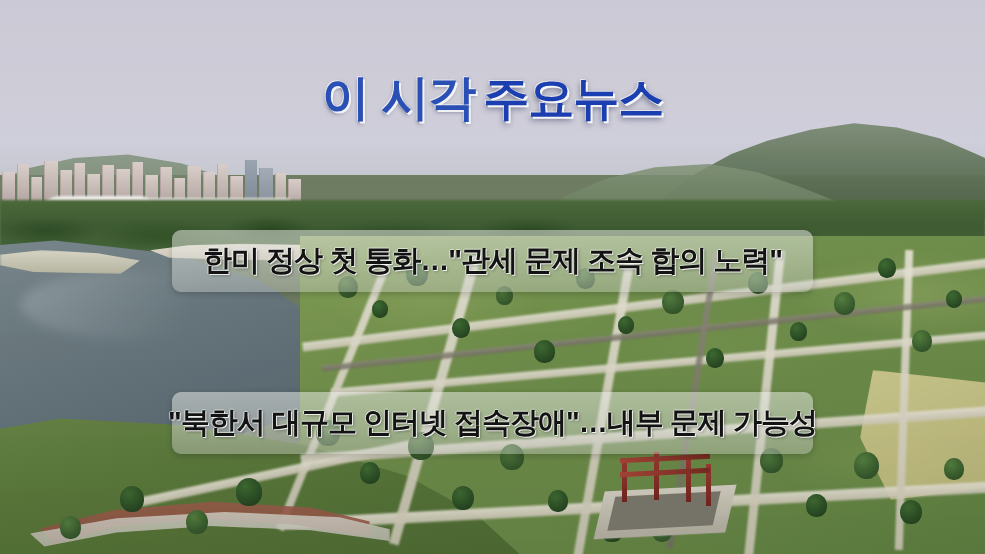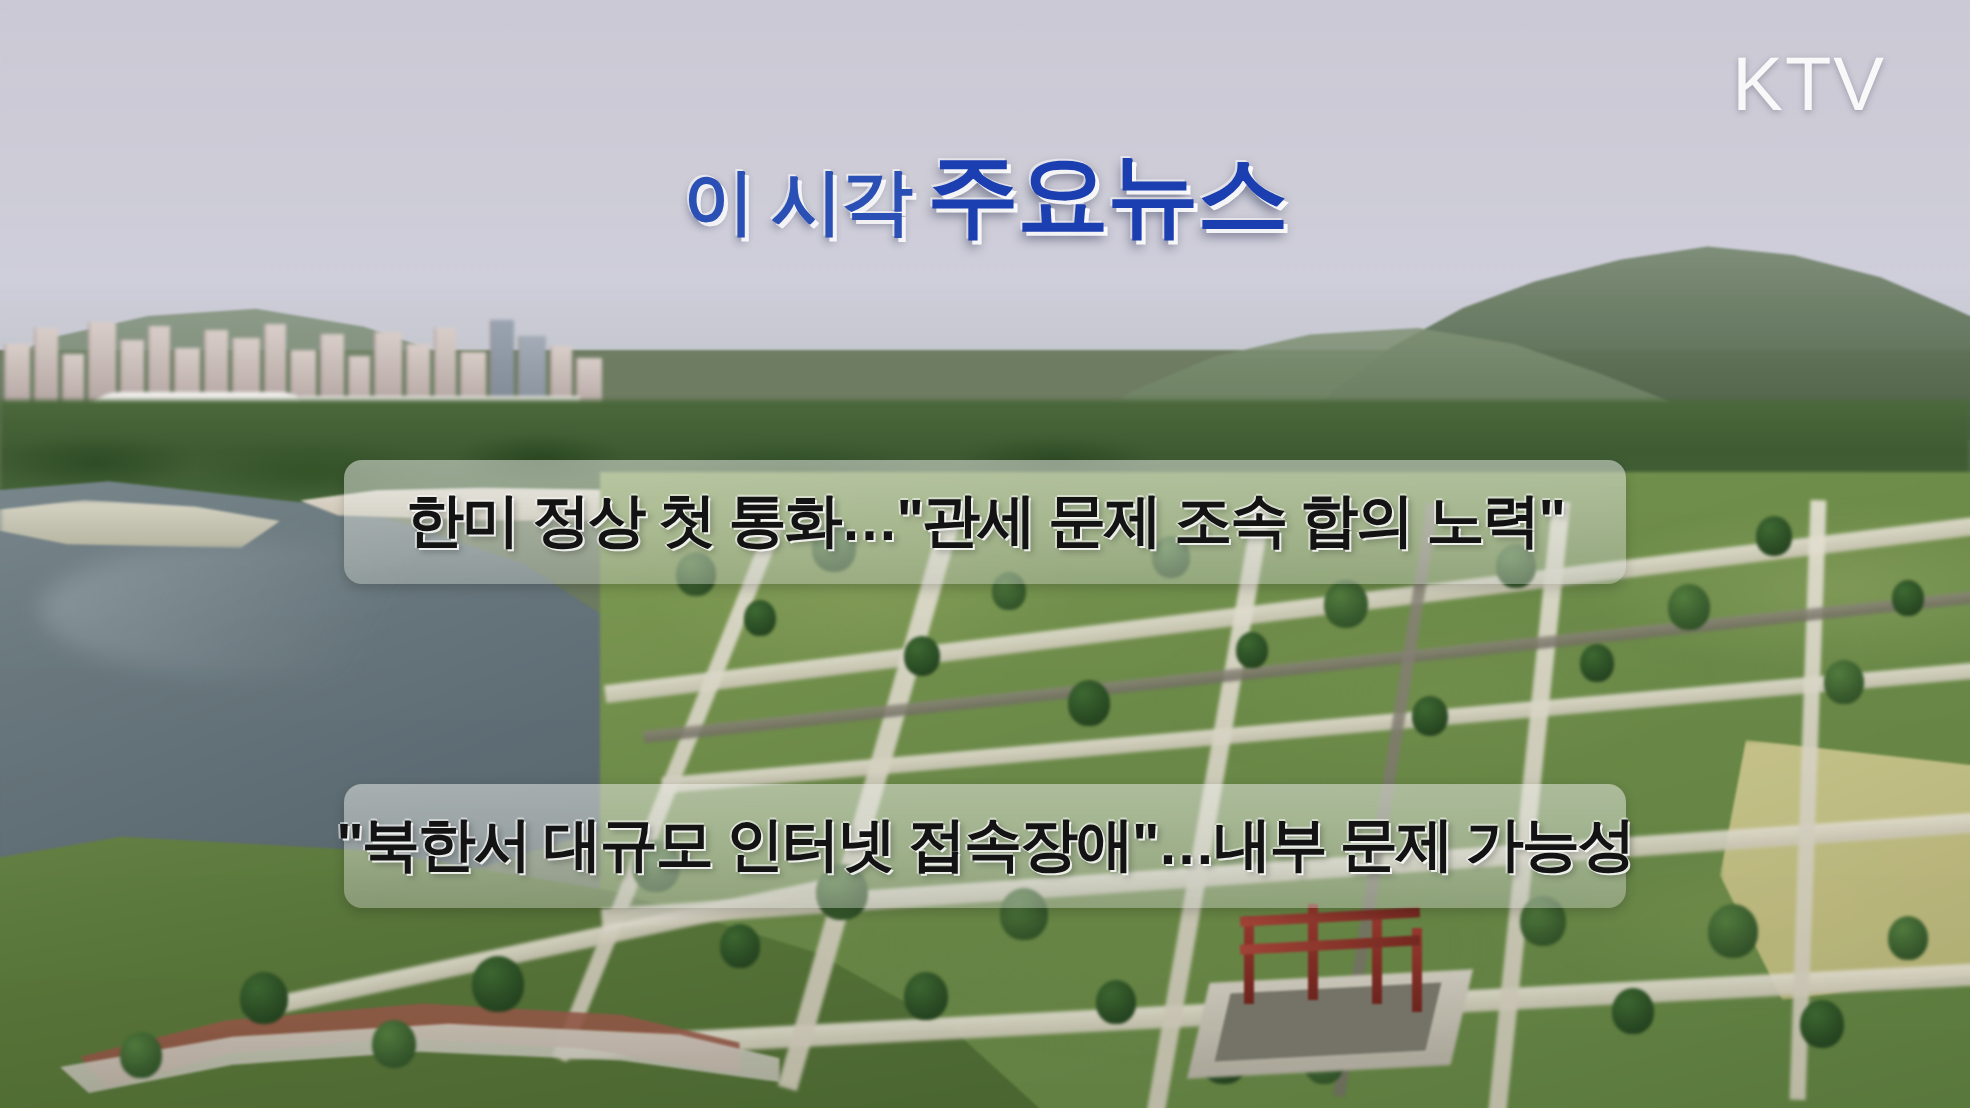--- a/index.html
+++ b/index.html
@@ -230,21 +230,21 @@
 
   .section-title {
     position:absolute; left:0; top:74px; width:985px;
     text-align:center;
     font-size:42px; font-weight:bold;
     line-height:1.0;
     white-space:nowrap;
   }
   .section-title .t-small {
     color:#2a4fb5;
-    font-size:36px;
+    font-size:48px;
     letter-spacing:-1px;
     text-shadow:
        2px 2px 0 rgba(255,255,255,.85),
       -1px -1px 0 rgba(255,255,255,.6),
        0 2px 4px rgba(20,30,70,.45);
   }
   .section-title .t-big {
     color:#1b3fb0;
     font-size:46px;
     font-weight:bold;
@@ -402,21 +402,20 @@
     <div class="pav-col" style="left:622px; top:458px; height:44px;"></div>
     <div class="pav-col" style="left:654px; top:452px; height:48px;"></div>
     <div class="pav-col" style="left:686px; top:456px; height:46px;"></div>
     <div class="pav-col" style="left:706px; top:464px; height:42px;"></div>
     <div class="pav-beam" style="left:620px; top:456px; width:90px; transform:rotate(-3deg);"></div>
     <div class="pav-beam" style="left:620px; top:470px; width:90px; transform:rotate(-3deg);"></div>
 
     <div class="photo-soft"></div>
   </div>
 
-  <div class="ktv-logo">KTV</div>
 
   <div class="section-title">
     <span class="t-small">이 시각</span><span class="t-big">주요뉴스</span>
   </div>
 
 
   <div class="sub-bar sub-1">
     <span class="txt">한미 정상 첫 통화…"관세 문제 조속 합의 노력"</span>
   </div>
 

